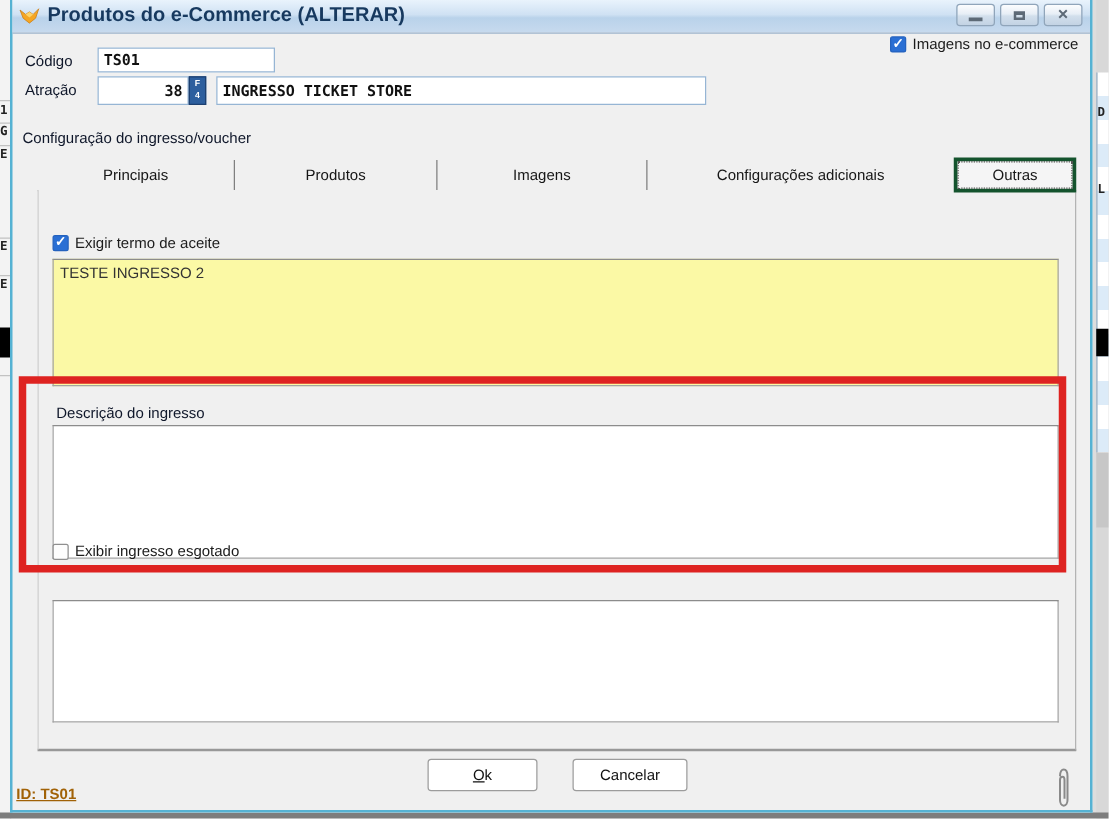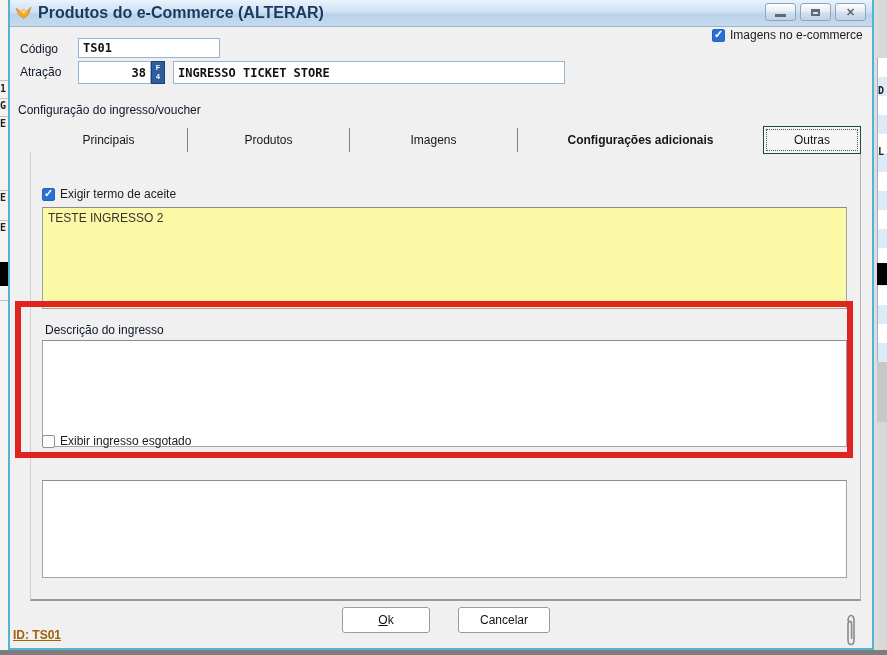--- a/index.html
+++ b/index.html
@@ -53,21 +53,21 @@
   .lookup-btn{position:absolute;box-sizing:border-box;background:#2d5f9e;border:1px solid #1d4070;
     color:#fff;font:bold 7px "Liberation Sans",sans-serif;line-height:1.2;text-align:center;
     display:flex;flex-direction:column;justify-content:center;cursor:default;padding:0;}
 
   
   .tabstrip{position:absolute;left:20px;top:128px;width:831px;height:25px;display:flex;
     border-bottom:1px solid #8f8f8f;box-sizing:border-box;}
   .tab{box-sizing:border-box;display:flex;align-items:center;justify-content:center;
     font-size:12px;color:#161616;background:transparent;cursor:default;}
   .tab.divider{border-right:1px solid #7f7f7f;}
-  .tab.active{position:relative;top:-2px;height:28px;background:#f5f5f5;border:1px solid #14532d;
+  .tab.active{position:relative;top:-2px;height:28px;background:#f5f5f5;border:3px solid #14532d;
     outline:1px dotted #555;outline-offset:-4px;z-index:2;}
 
   
   .page{position:absolute;left:20px;top:152px;width:831px;height:449px;box-sizing:border-box;
     border-left:1px solid #cfcfcf;border-right:1px solid #b3b3b3;border-bottom:2px solid #989898;background:#f0f0f0;}
   .bigbox{position:absolute;box-sizing:border-box;border:1px solid #a3a3a3;border-top-color:#8c8c8c;
     font-family:"Liberation Sans",sans-serif;font-size:12px;color:#333;padding:3px 5px;resize:none;outline:none;}
   .annot{position:absolute;box-sizing:border-box;border:6px solid #de2321;background:transparent;z-index:5;pointer-events:none;}
 
   
@@ -140,21 +140,21 @@
       <span>4</span>
     </button>
     <input class="field" style="left: 163px; top: 61px; width: 392px; height: 23px;" value="INGRESSO TICKET STORE">
 
     <span class="flabel" style="left:8px;top:103px;">Configuração do ingresso/voucher</span>
 
     <div class="tabstrip">
       <div class="tab divider" style="width:158px;">Principais</div>
       <div class="tab divider" style="width:162px;">Produtos</div>
       <div class="tab divider" style="width:168px;">Imagens</div>
-      <div class="tab" style="width:245px;font-weight:bold;">Configurações adicionais</div>
+      <div class="tab" style="width:245px;">Configurações adicionais</div>
       <div class="tab active" style="width:98px;">Outras</div>
     </div>
 
     <div class="page"></div>
 
     <div class="cb-row" style="left:32px;top:187px;">
       <span class="cb on"></span>
       <span class="cb-label">Exigir termo de aceite</span>
     </div>
     <textarea class="bigbox" style="left: 32px; top: 207px; width: 805px; height: 102px; background: rgb(251, 249, 165);">TESTE INGRESSO 2</textarea>

